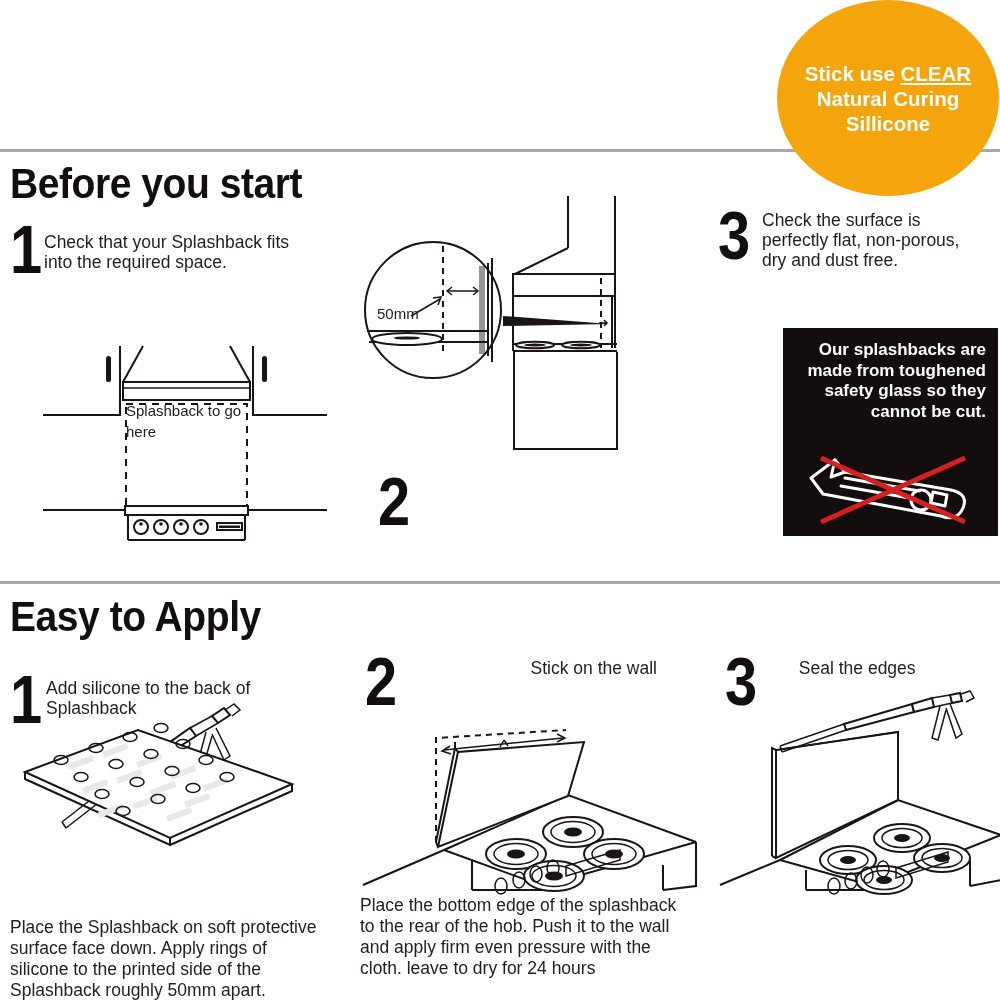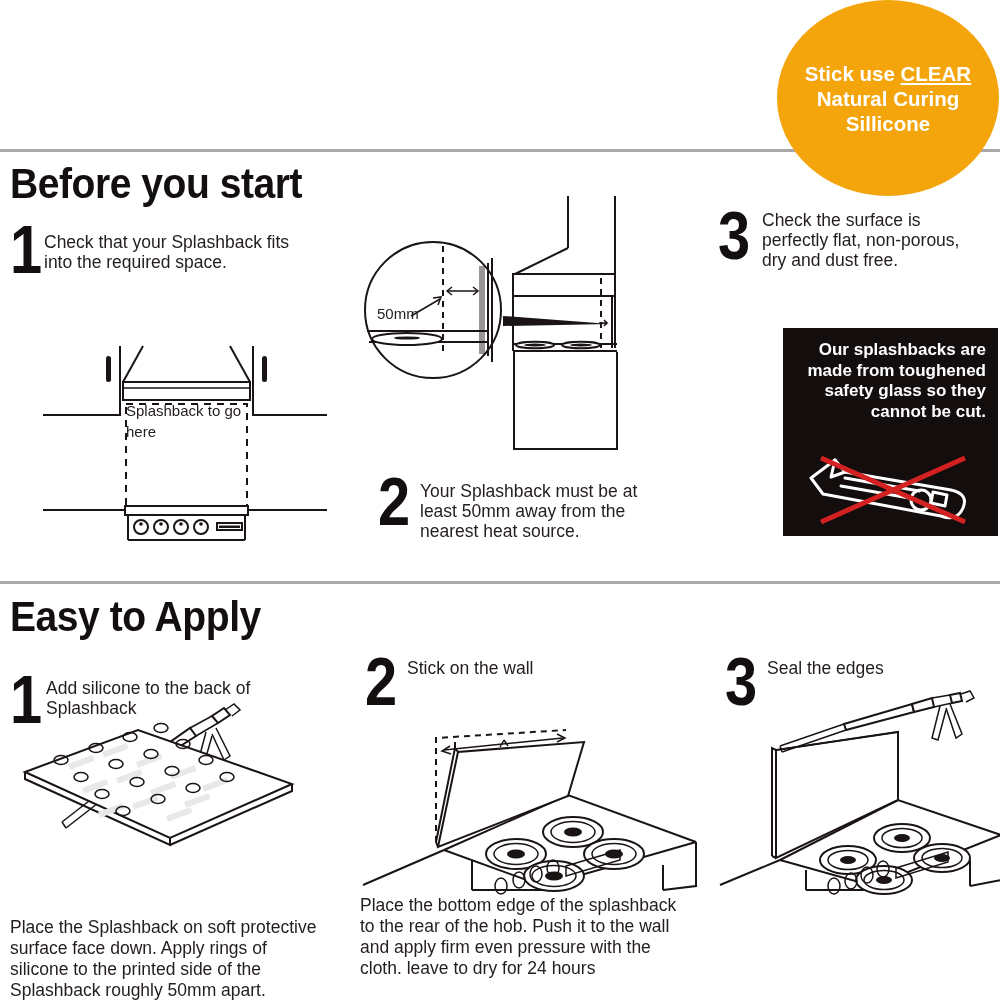--- a/index.html
+++ b/index.html
@@ -200,21 +200,20 @@
       <path class="ln1" d="M56 120 L85 103"></path>
       <path class="ln1" d="M78 102 L86 101 L83 109"></path>
     </svg>
   </div>
   <div class="step small-label" style="left:377px; top:305px;text-align:center;">
     <span>50mm</span>
   </div>
 
   <div class="step srow" style="left:378px; top:470px; width:310px;">
     <div class="stepnum" style="width:38px;">2</div>
-    <div class="steptext" style="width:258px; padding-top:11px;">Your Splashback must be at least 50mm away from the nearest heat source.</div>
   </div>
 
   <div class="step srow" style="left:718px; top:204px; width:280px;">
     <div class="stepnum" style="width:40px;">3</div>
     <div class="steptext" style="width:220px; padding-top:6px;">Check the surface is perfectly flat, non-porous, dry and dust free.</div>
   </div>
 
   <div id="warn" style="background: rgb(19, 13, 13); color: rgb(255, 255, 255);">
     <div class="wtext">Our splashbacks are made from toughened safety glass so they cannot be cut.</div>
     <div class="wicon">
@@ -298,21 +297,21 @@
         <ellipse cx="173" cy="88" rx="7" ry="4.5"></ellipse>
         <ellipse cx="207" cy="77" rx="7" ry="4.5"></ellipse>
       </g>
     </svg>
   </div>
 
   <div class="step caption" style="left:10px; top:917px; width:320px;">Place the Splashback on soft protective surface face down. Apply rings of silicone to the printed side of the Splashback roughly 50mm apart.</div>
 
   <div class="step srow" style="left:365px; top:650px; width:330px;">
     <div class="stepnum" style="width:38px;">2</div>
-    <div class="steptext" style="width:250px; padding-top:8px;">Stick on the wall</div>
+    <div class="steptext" style="width:250px; padding-top:8px;text-align:right;">Stick on the wall</div>
   </div>
 
   <div class="step" style="left:358px; top:690px;">
     <svg width="340" height="200" viewBox="0 0 340 200">
 
       <path class="ln" d="M5 195 L86 160"></path>
       <path class="ln" d="M86 160 L210 105 L338 152"></path>
 
       <path class="ln" d="M86 160 L185 196 L338 152"></path>
 
@@ -356,21 +355,21 @@
       </g>
 
       <path class="ln1" d="M208 176 L262 160 L262 170 L208 186 Z"></path>
     </svg>
   </div>
 
   <div class="step caption" style="left:360px; top:895px; width:320px;">Place the bottom edge of the splashback to the rear of the hob. Push it to the wall and apply firm even pressure with the cloth. leave to dry for 24 hours</div>
 
   <div class="step srow" style="left:725px; top:650px; width:275px;">
     <div class="stepnum" style="width:38px;">3</div>
-    <div class="steptext" style="width:220px; padding-top:8px;">Seal the edges</div>
+    <div class="steptext" style="width:220px; padding-top:8px;margin-left:32px;">Seal the edges</div>
   </div>
 
   <div class="step" style="left:718px; top:690px;">
     <svg width="285" height="200" viewBox="0 0 285 200">
 
       <path class="ln" d="M2 195 L62 170"></path>
       <path class="ln" d="M62 170 L180 110 L283 145"></path>
 
       <path class="ln" d="M62 170 L155 196 L283 145"></path>
 

